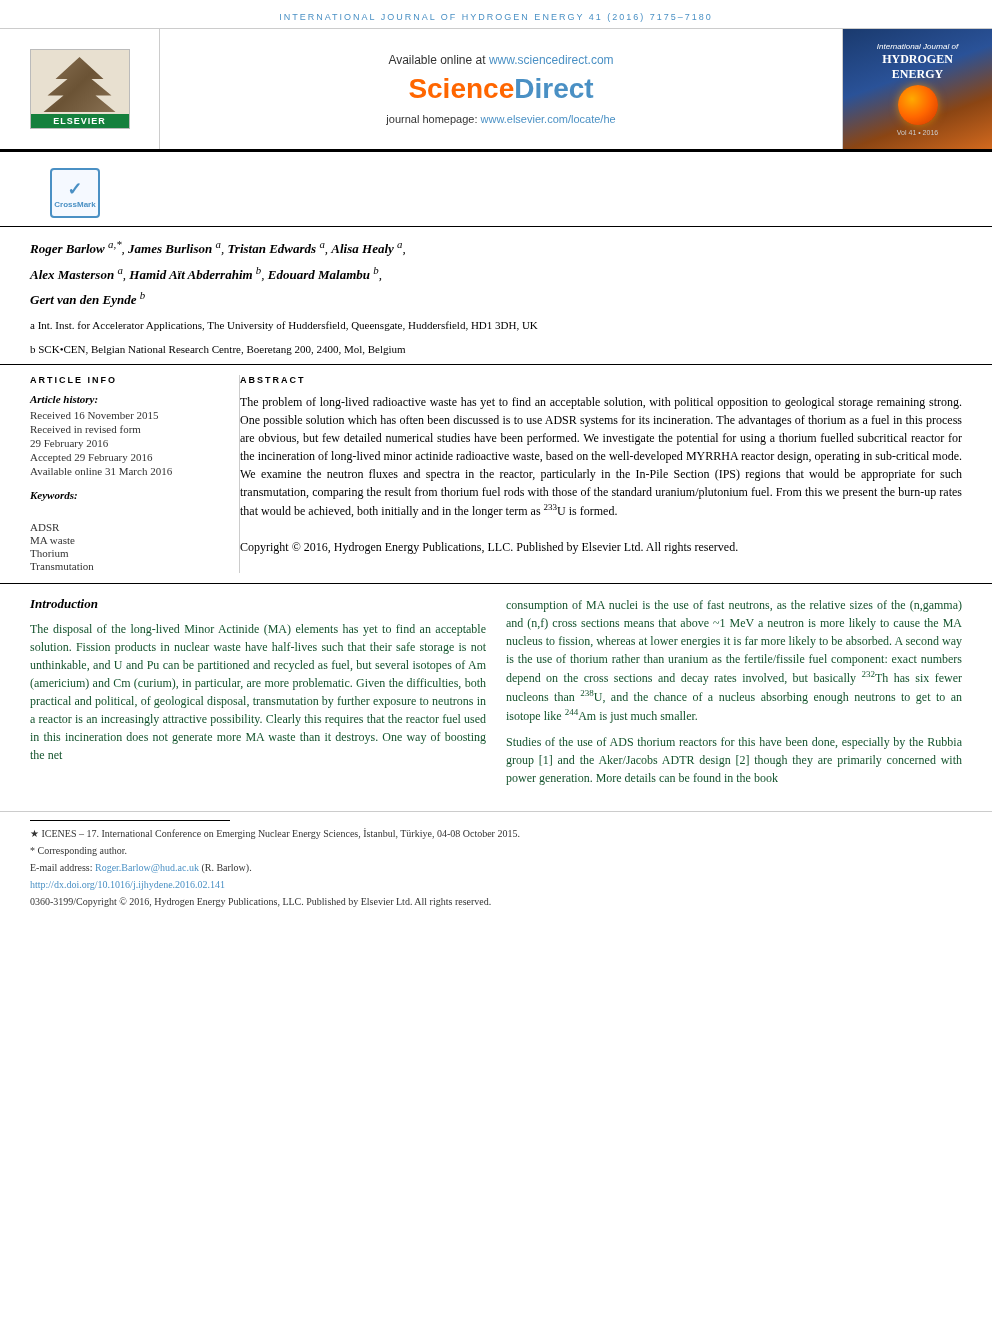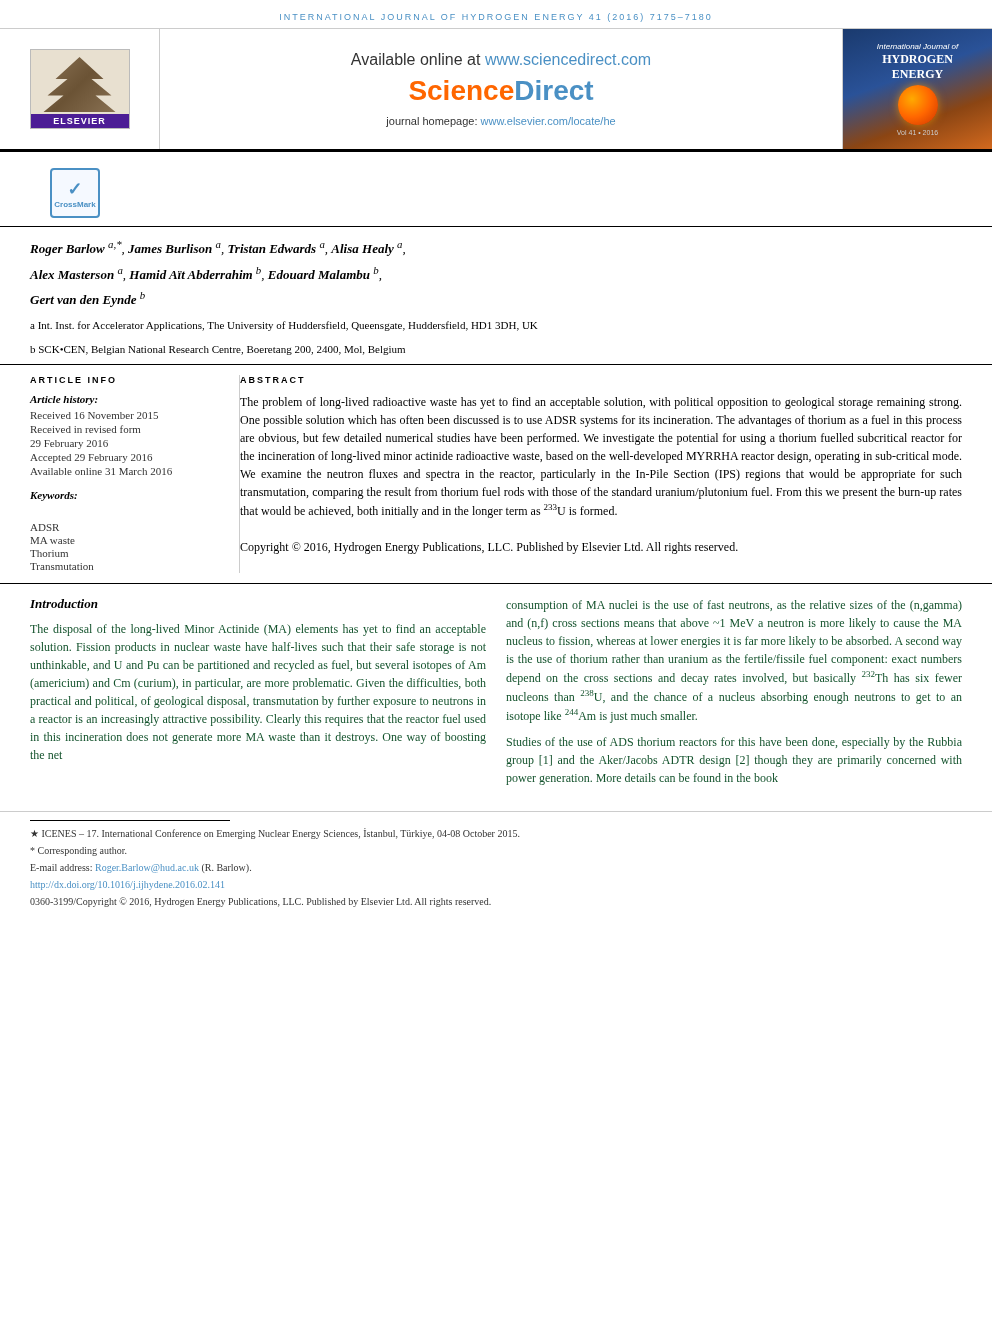--- a/index.html
+++ b/index.html
@@ -66,42 +66,42 @@
 
     .elsevier-tree {
       width: 80px;
       height: 55px;
       background: linear-gradient(135deg, #8B7355 0%, #6B5335 50%, #8B7355 100%);
       clip-path: polygon(50% 0%, 20% 40%, 35% 40%, 10% 70%, 30% 70%, 5% 100%, 95% 100%, 70% 70%, 90% 70%, 65% 40%, 80% 40%);
       margin-bottom: 2px;
     }
 
     .elsevier-wordmark {
-      background: #4c1d95;
+      background: #15803d;
       color: #fff;
       font-size: 9px;
       font-weight: bold;
       font-family: Arial, sans-serif;
       padding: 2px 8px;
       letter-spacing: 1px;
       width: 100%;
       text-align: center;
     }
 
     .sciencedirect-center {
       flex: 1;
       display: flex;
       flex-direction: column;
       align-items: center;
       justify-content: center;
       padding: 10px;
     }
 
     .available-text {
-      font-size: 16px;
+      font-size: 12px;
       font-family: Arial, sans-serif;
       color: #333;
       margin-bottom: 6px;
     }
 
     .available-text a {
       color: #4a90c4;
       text-decoration: none;
     }
 

